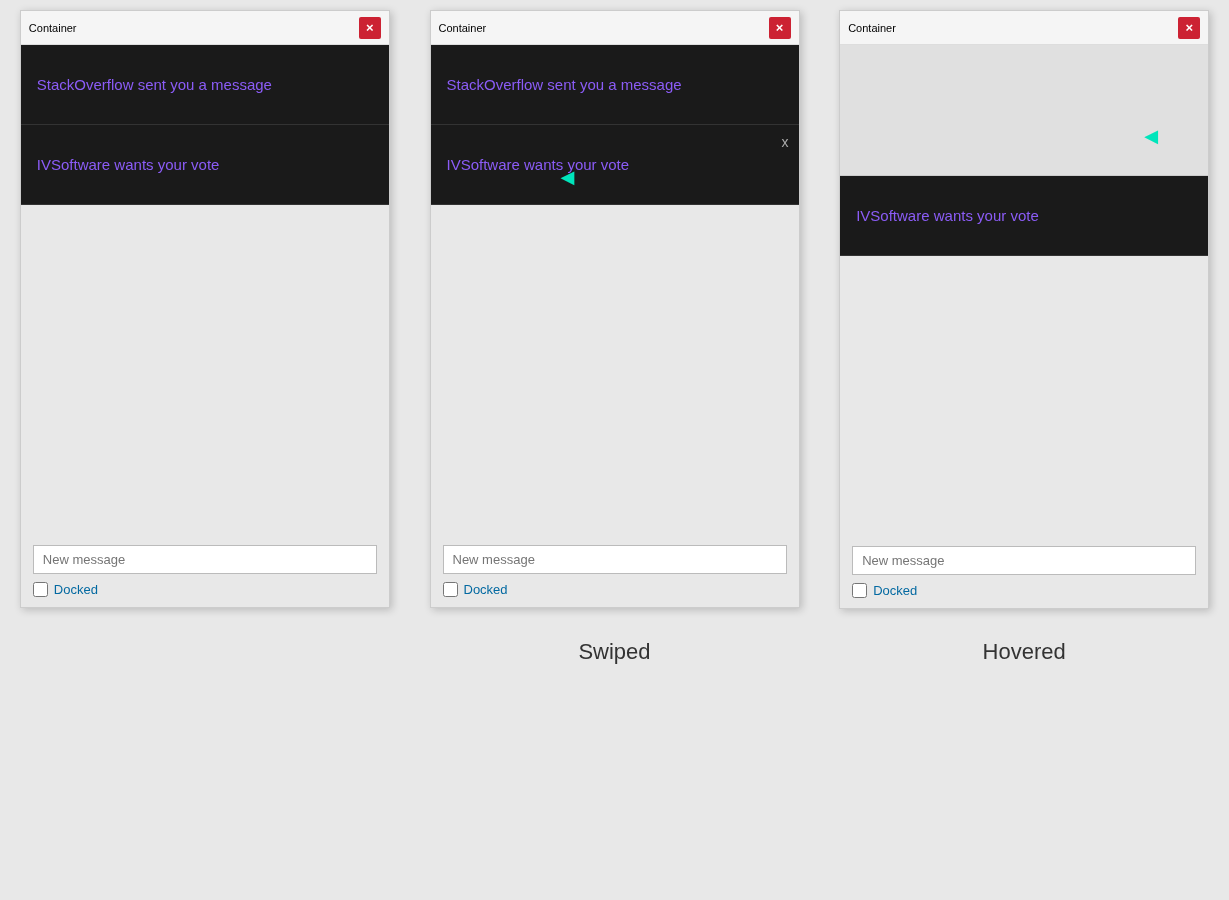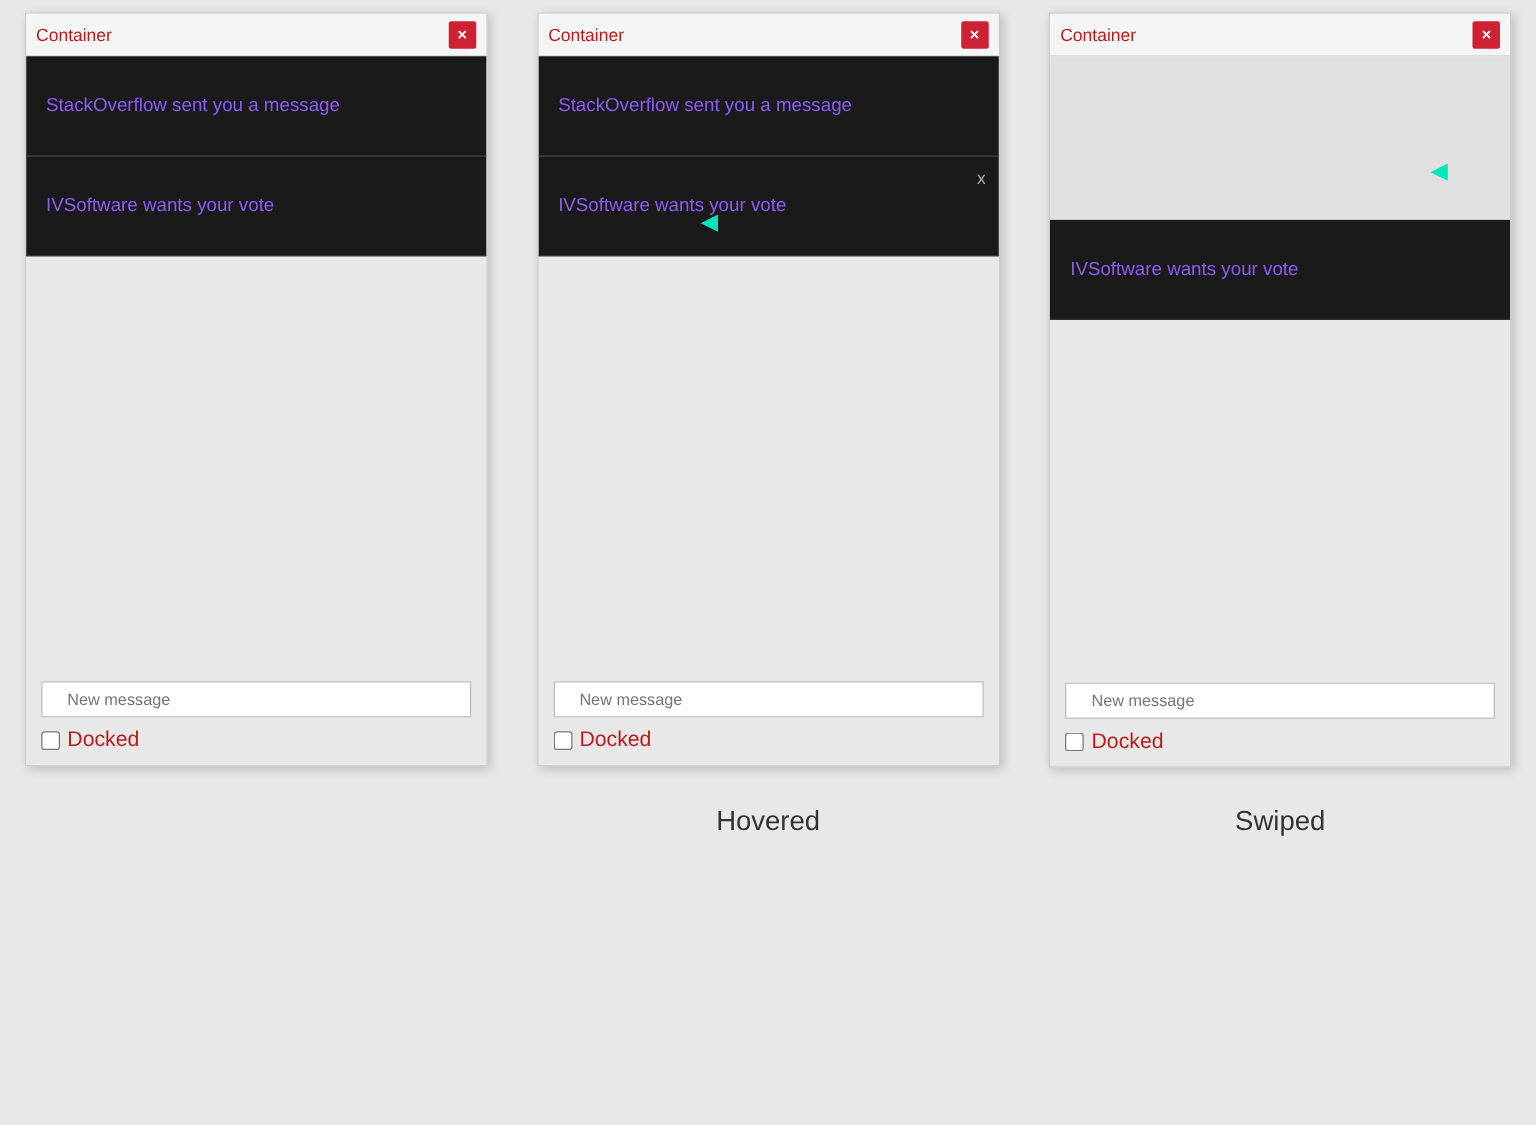--- a/index.html
+++ b/index.html
@@ -44,22 +44,22 @@
       background: #f5f5f5;
       border-bottom: 1px solid #ddd;
       display: flex;
       align-items: center;
       justify-content: space-between;
       padding: 5px 8px;
       height: 34px;
     }
 
     .window-title {
-      font-size: 14px;
-      color: #b91c1c;
+      font-size: 11px;
+      color: #000000;
       font-weight: normal;
     }
 
     .close-btn {
       background: #cc2233;
       color: white;
       border: none;
       width: 22px;
       height: 22px;
       font-size: 13px;
@@ -113,43 +113,43 @@
     .bottom-area {
       background: #e8e8e8;
       padding: 10px 12px;
       display: flex;
       flex-direction: column;
       gap: 8px;
     }
 
     .new-message-input {
       width: 100%;
-      padding: 6px 20px;
+      padding: 6px 9px;
       border: 1px solid #bbb;
       background: white;
       font-size: 13px;
       color: #a16207;
       outline: none;
     }
 
     .docked-row {
       display: flex;
       align-items: center;
       gap: 6px;
     }
 
     .docked-checkbox {
       width: 15px;
       height: 15px;
       cursor: pointer;
     }
 
     .docked-label {
-      font-size: 17px;
-      color: #b91c1c;
+      font-size: 13px;
+      color: #0369a1;
     }
 
     
     .panel-2 .notification-item:first-child {
       
     }
 
     
     .panel-3 .top-gray-area {
       background: #e0e0e0;
@@ -274,15 +274,15 @@
           <span class="docked-label">Docked</span>
         </div>
       </div>
     </div>
   </div>
 
 </div>
 
 <div class="labels-row">
   <div class="label-cell" style="visibility:hidden;">Default</div>
+  <div class="label-cell">Swiped</div>
   <div class="label-cell">Hovered</div>
-  <div class="label-cell">Swiped</div>
 </div>
 
 </body></html>

